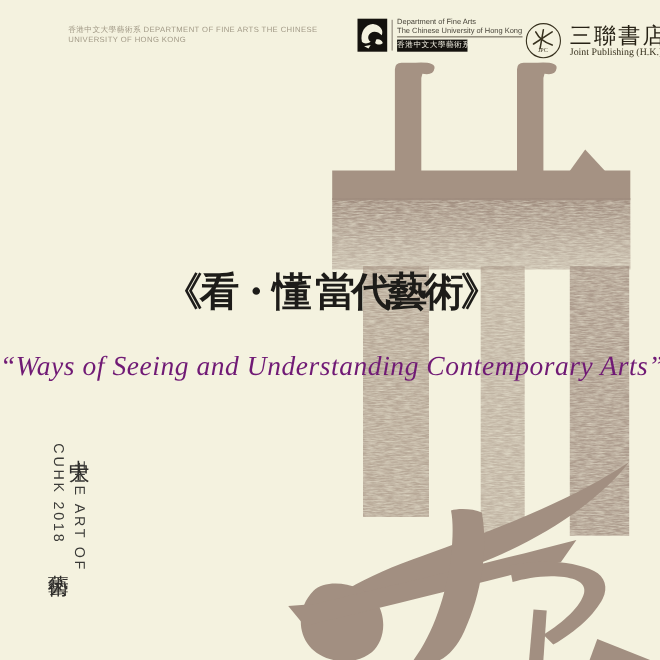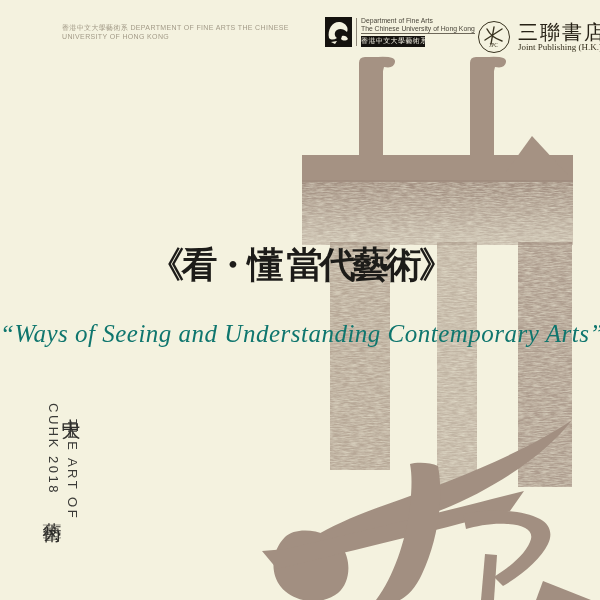--- a/index.html
+++ b/index.html
@@ -34,21 +34,21 @@
   }
   
   .title{
     position:absolute;left:0;right:0;top:241px;text-align:center;
     font-family:"Liberation Serif","DejaVu Serif",serif;font-weight:700;
     font-size:36px;letter-spacing:-3px;color:#1d1c19;white-space:nowrap;
   }
   .subtitle{
     position:absolute;left:0;right:16px;top:320px;text-align:center;
     font-family:"Liberation Serif","DejaVu Serif",serif;font-style:italic;
-    font-size:25px;color:#0f766e;white-space:nowrap;letter-spacing:.5px;
+    font-size:25px;color:#701a75;white-space:nowrap;letter-spacing:.5px;
   }
   
   .side-caption{
     position:absolute;left:44px;top:403px;height:150px;
     writing-mode:vertical-rl;text-orientation:mixed;color:#333330;
   }
   .v-col{line-height:18px;}
   .v-col + .v-col{margin-block-start:1px;}
   .v-cjk{font-family:"DejaVu Serif","Liberation Serif",serif;font-size:19px;letter-spacing:2px;color:#2e2d2a;}
   .v-lat{font-family:"Liberation Sans",sans-serif;font-size:13px;letter-spacing:2.5px;color:#3a3a37;}

